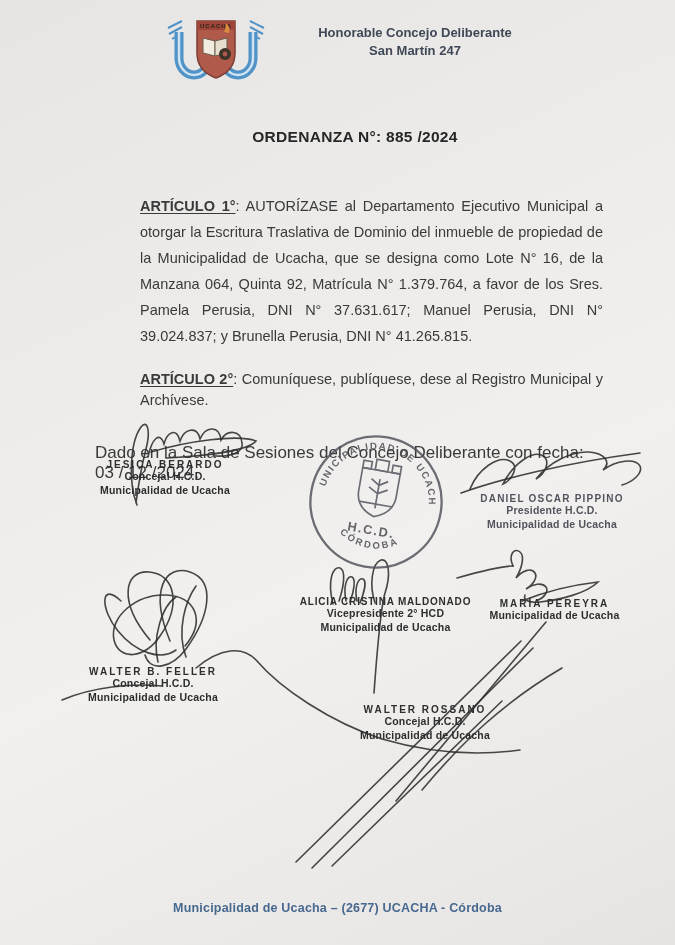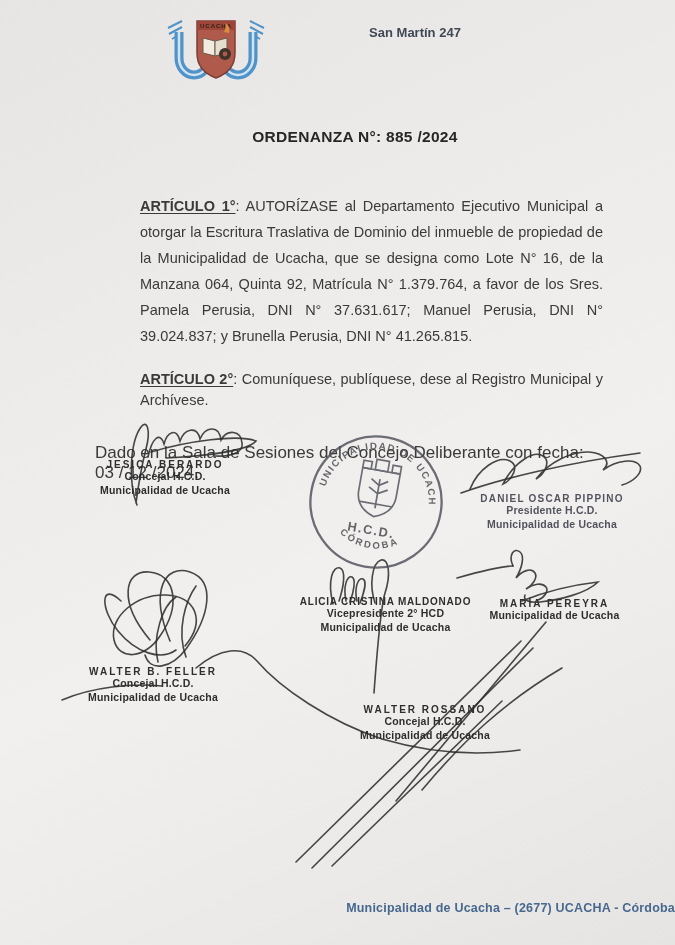--- a/index.html
+++ b/index.html
@@ -44,21 +44,21 @@
   #blk-walter  { left:58px;  top:666px; width:190px; }
   #blk-facundo { left:330px; top:704px; width:190px; }
   
   .stamp { position:absolute; left:302px; top:428px; width:148px; height:148px; opacity:.82; transform:rotate(10deg); }
   .stamp text { font-family:"Liberation Sans", sans-serif; fill:#47474d; font-weight:bold; }
   .stamp .ring  { stroke:#50505a; stroke-width:2.2; fill:none; }
   .stamp .crest { stroke:#50505a; stroke-width:1.6; fill:none; }
   
   .footer {
     position:absolute; top:901px; left:0; width:100%;
-    text-align:right; font-size:12.5px; font-weight:600; color:#47688f; letter-spacing:.2px;
+    text-align:center; font-size:12.5px; font-weight:600; color:#47688f; letter-spacing:.2px;
   }
 </style>
 </head>
 <body>
 
 <div class="page">
 
   <svg class="logo" viewBox="0 0 100 88">
     <g stroke="#4f93c9" stroke-width="2">
       <path d="M2,16 l14,-7 M3,22 l13,-7 M6,27 l10,-6" fill="none"></path>
@@ -72,20 +72,21 @@
     <rect x="31" y="9" width="38" height="9" fill="#9c4538"></rect>
     <text x="50" y="16" text-anchor="middle" font-size="6" font-weight="bold" fill="#2f2418" letter-spacing="1">UCACHA</text>
     <path d="M37,26 l12,3 v15 l-12,-3 z" fill="#f1ecdf" stroke="#6b5a4a" stroke-width="1"></path>
     <path d="M61,26 l-12,3 v15 l12,-3 z" fill="#e6dfcf" stroke="#6b5a4a" stroke-width="1"></path>
     <circle cx="59" cy="42" r="6" fill="#3d3328"></circle>
     <circle cx="59" cy="42" r="2.4" fill="#b05a4c"></circle>
     <path d="M58,20 q3,-6 1,-9 q6,3 4,10 z" fill="#d98c3f"></path>
   </svg>
 
   <div class="header-text">
+    <div>Honorable Concejo Deliberante</div>
     <div>San Martín 247</div>
   </div>
 
   <div class="title">
     <span class="title-label">ORDENANZA N°:</span>
     <span>885 /2024</span>
   </div>
 
   <div class="doc-body">
     <p class="article"><span class="art-heading">ARTÍCULO 1°</span><span>: AUTORÍZASE al Departamento Ejecutivo Municipal a otorgar la Escritura Traslativa de Dominio del inmueble de propiedad de la Municipalidad de Ucacha, que se designa como Lote N° 16, de la Manzana 064, Quinta 92, Matrícula N° 1.379.764, a favor de los Sres. Pamela Perusia, DNI N° 37.631.617; Manuel Perusia, DNI N° 39.024.837; y Brunella Perusia, DNI N° 41.265.815.</span></p>

